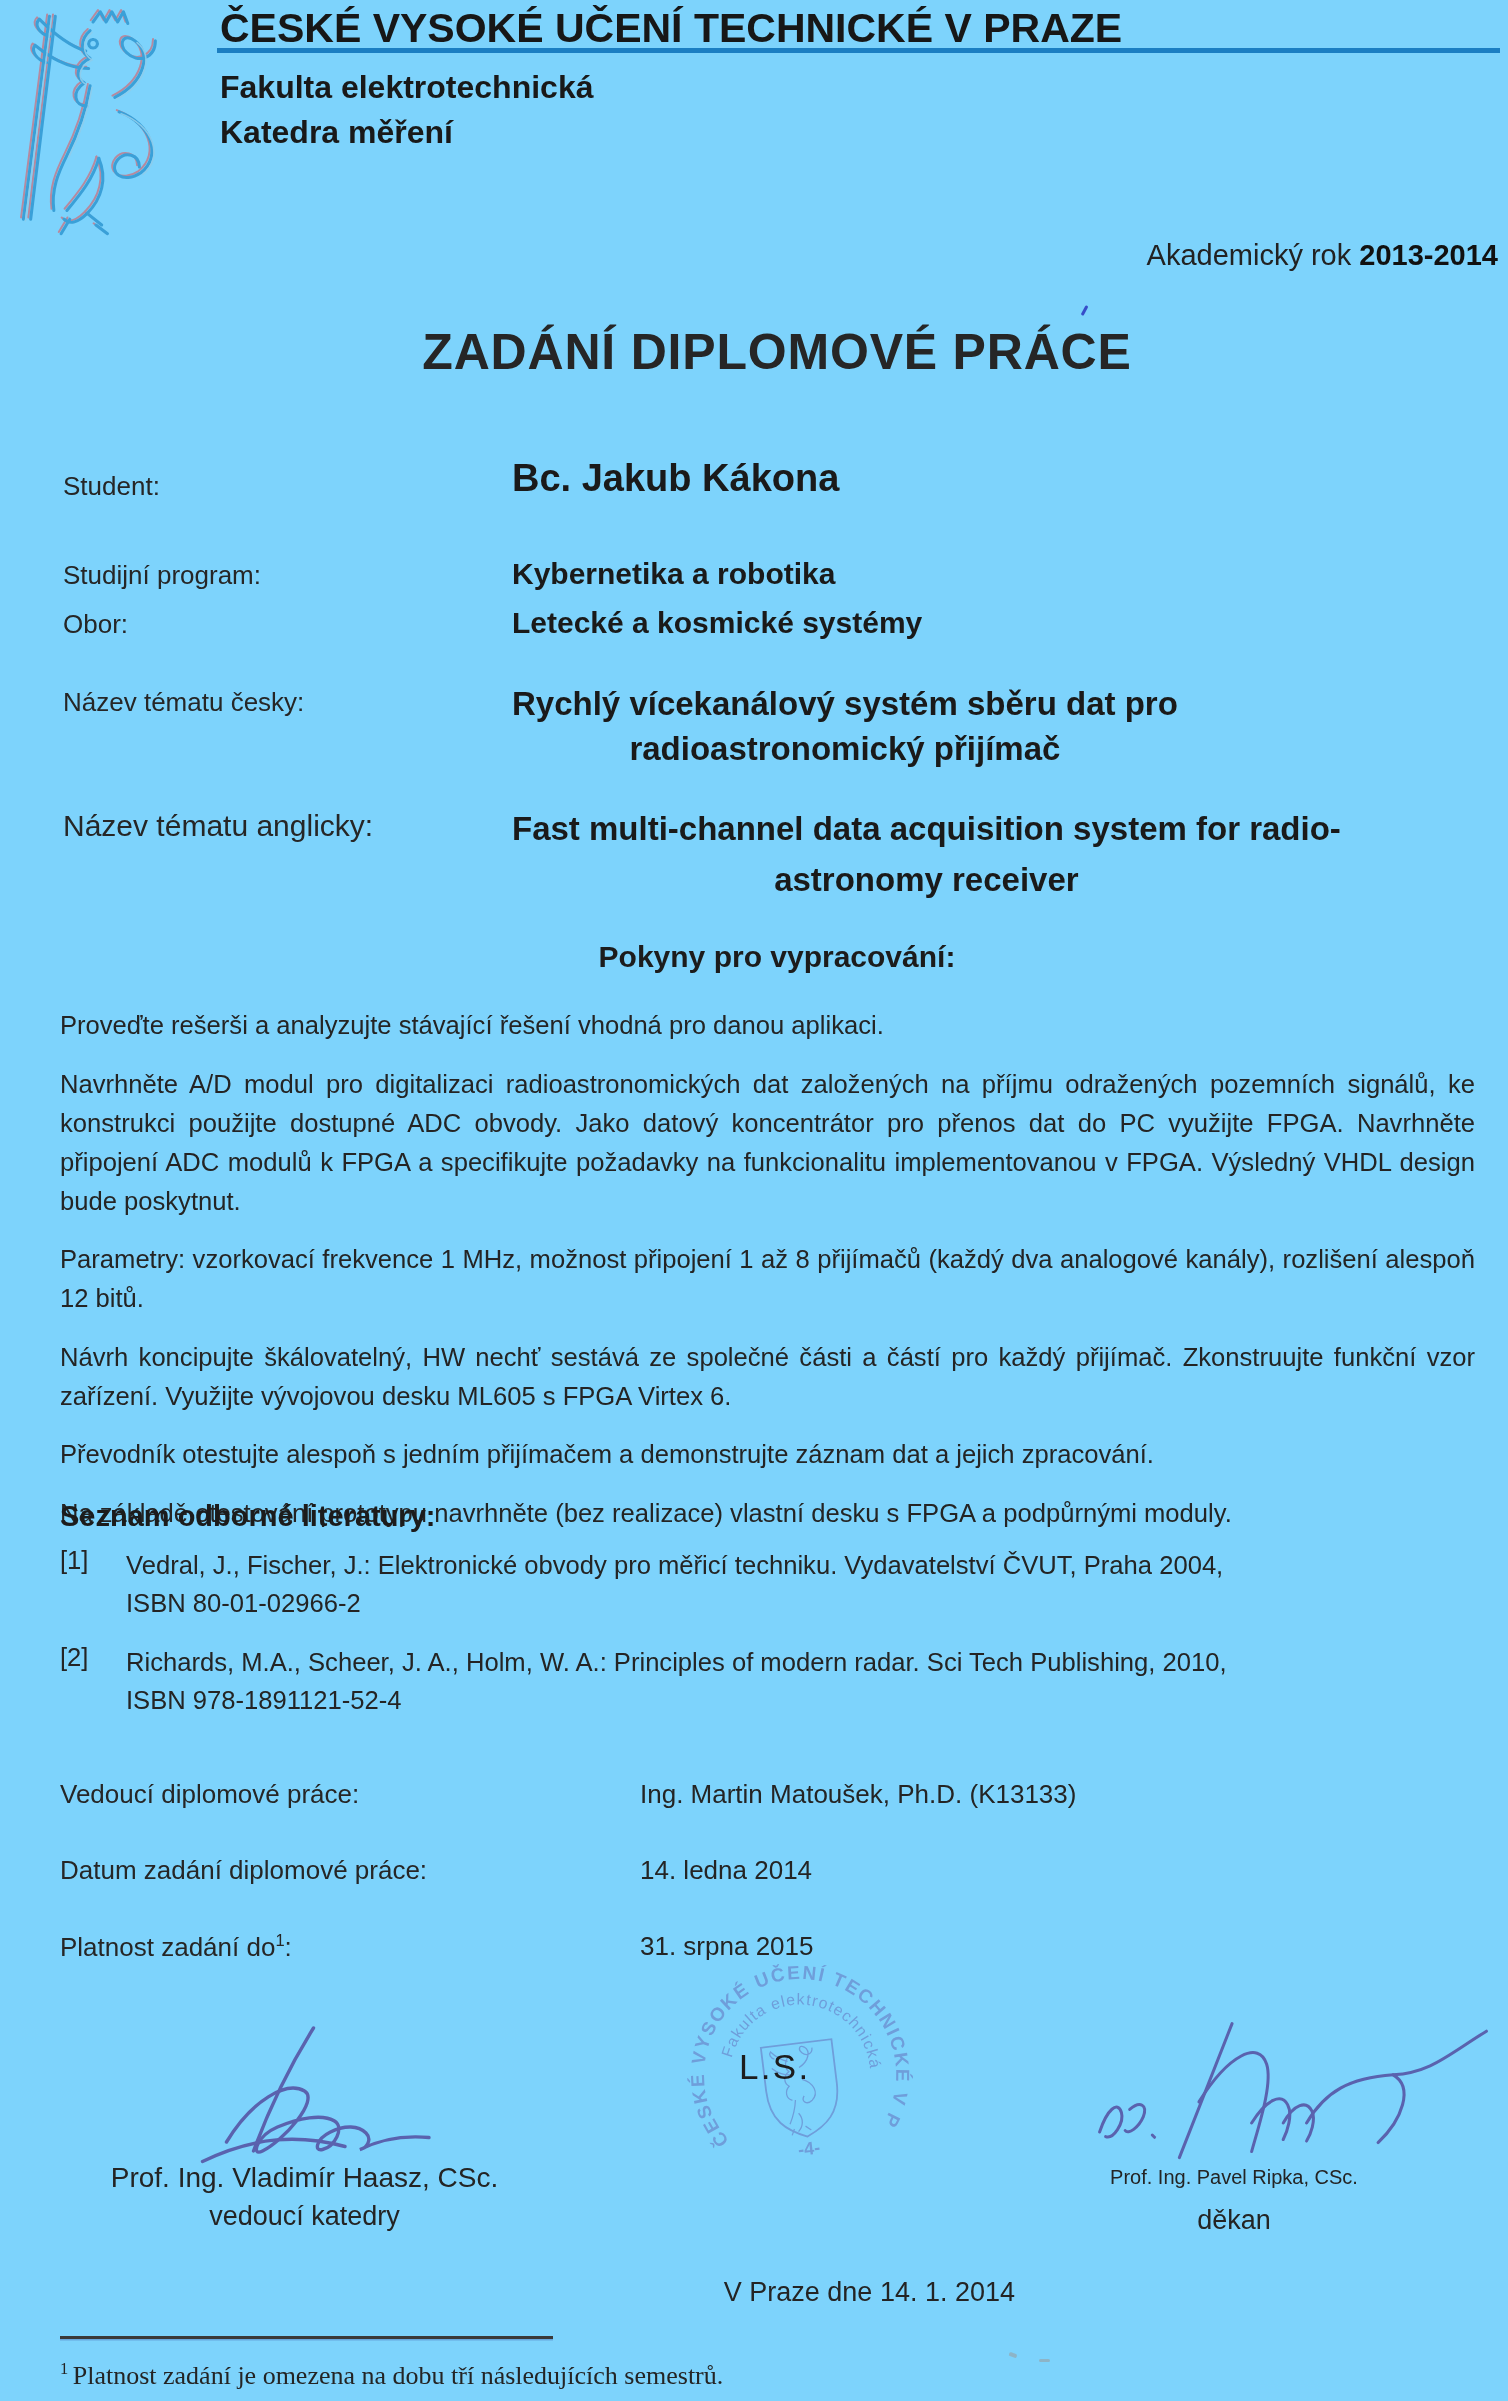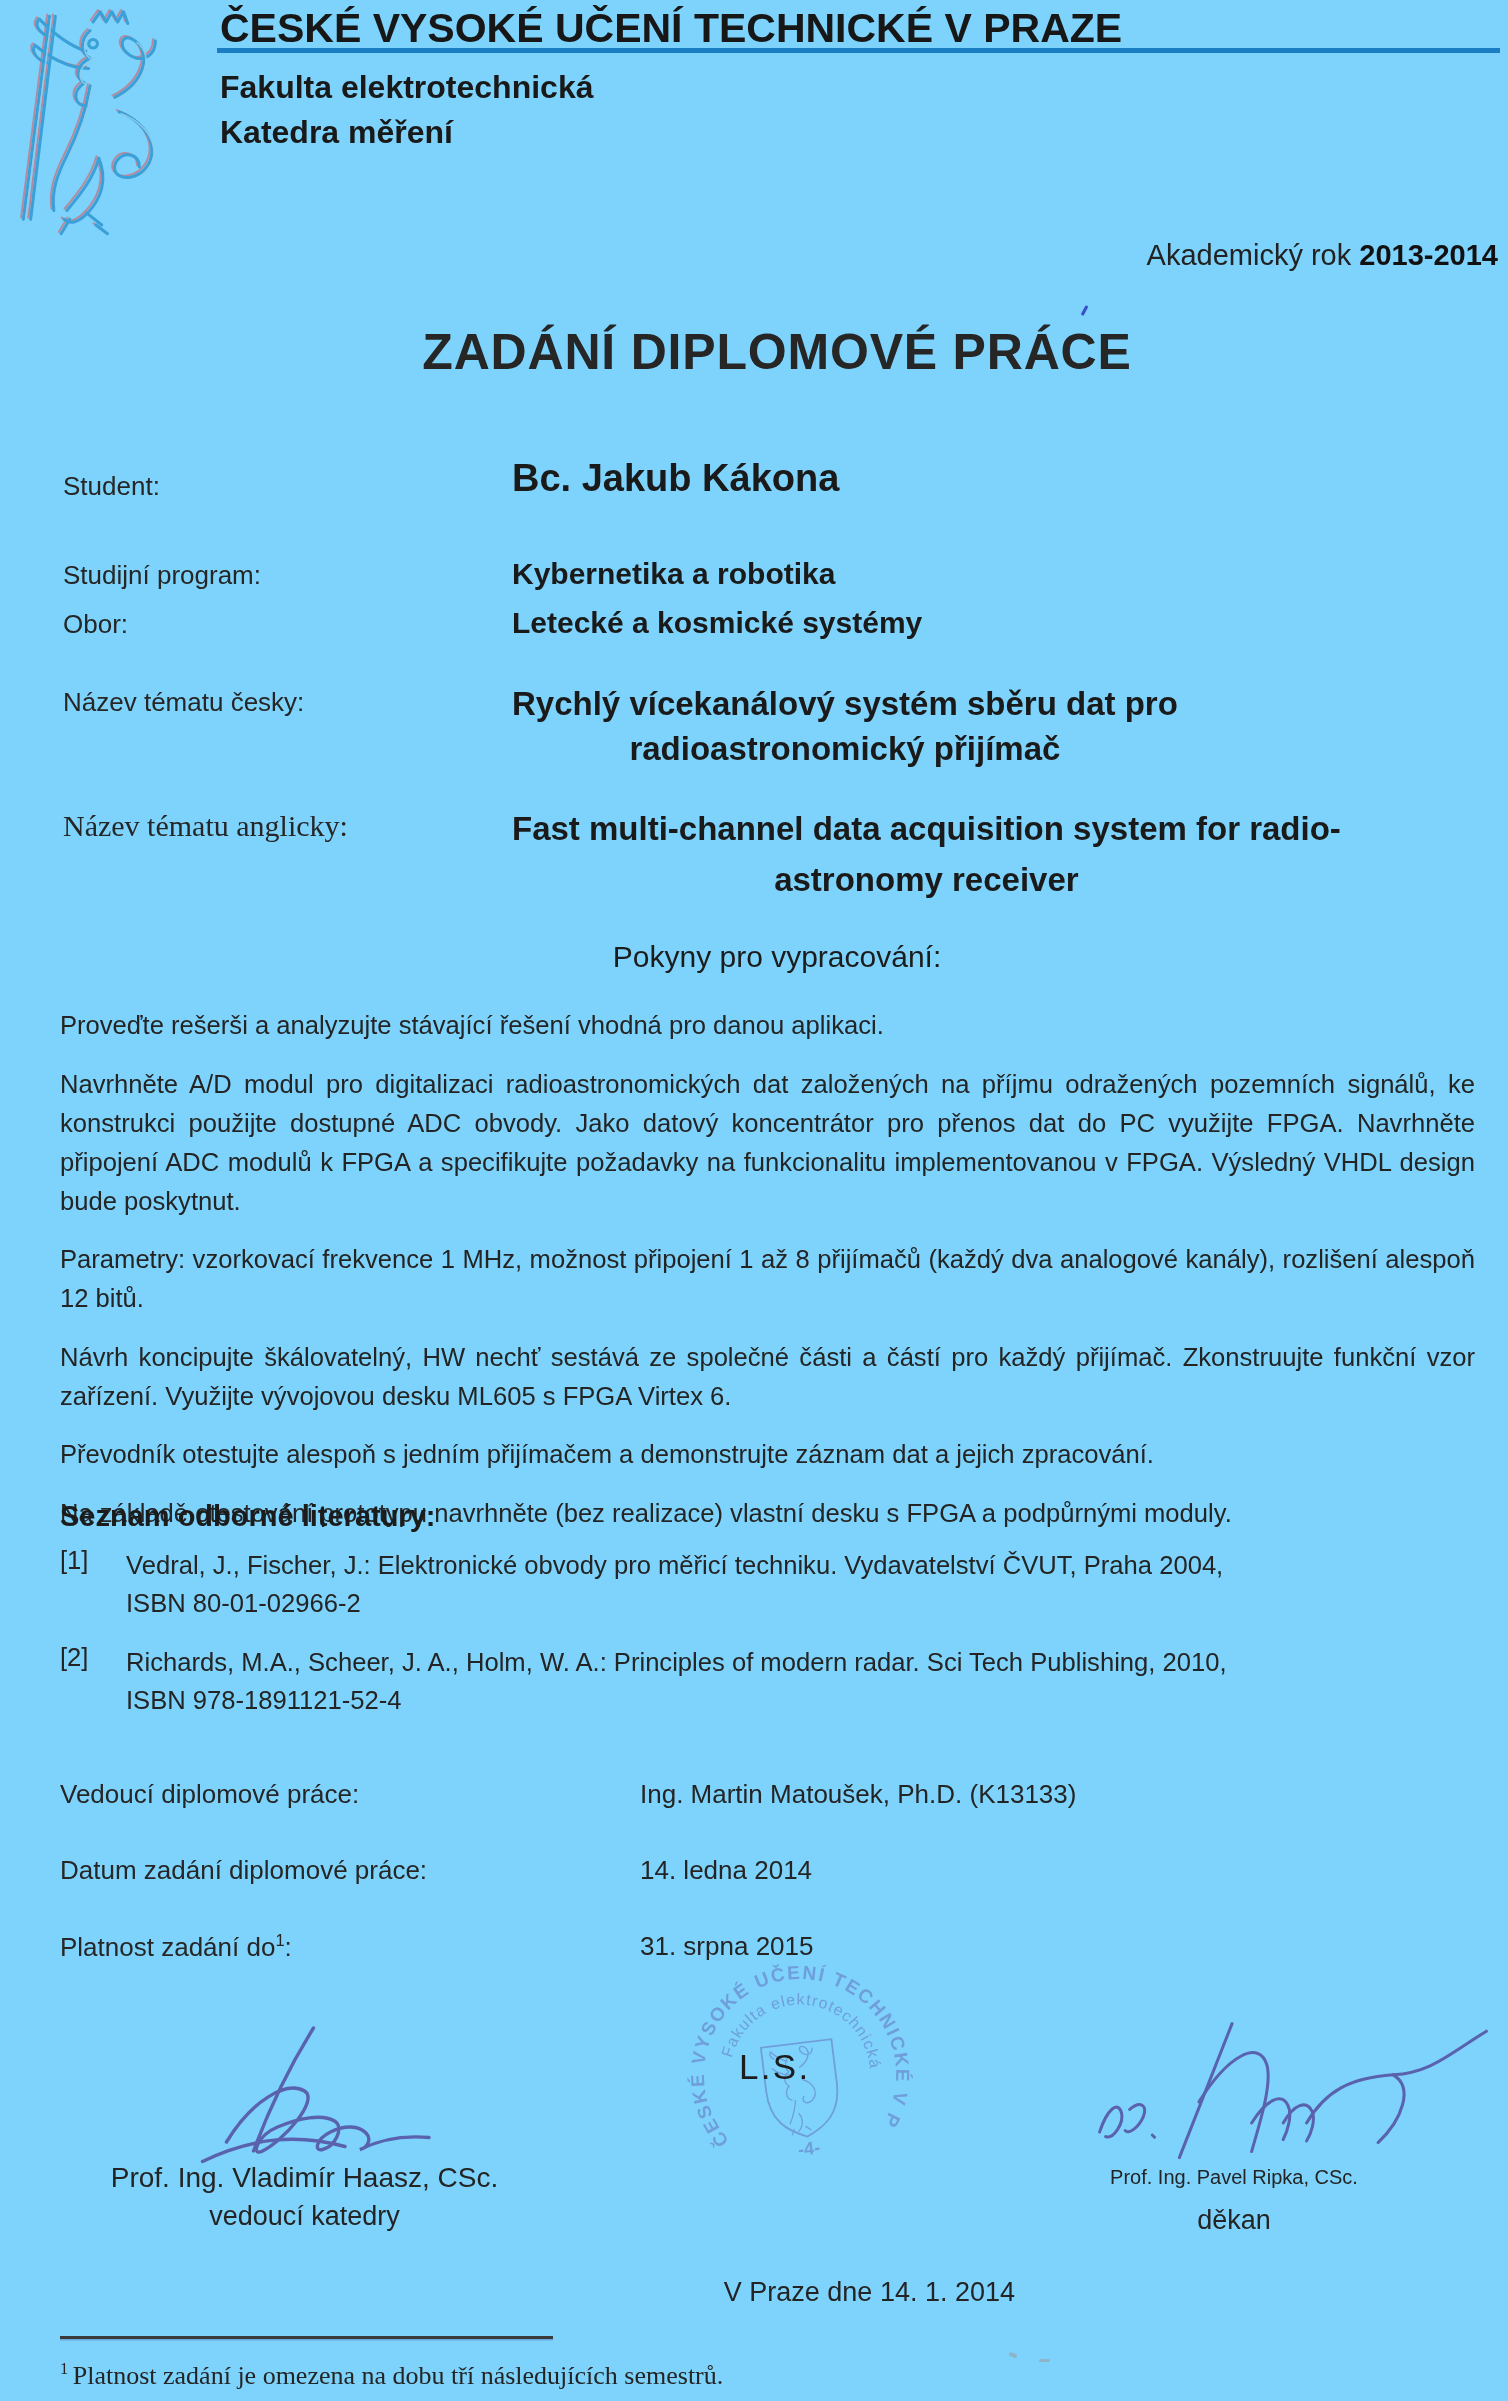--- a/index.html
+++ b/index.html
@@ -18,23 +18,23 @@
   .acad-year b{font-weight:bold;color:#111;}
   .stray-blue-tick{left:1083px;top:305px;width:3px;height:11.3px;background:#2a35c0;transform:rotate(28deg);border-radius:1.5px;opacity:.85;}
   .doc-title{left:45px;top:323px;width:1464px;text-align:center;font-size:50px;font-weight:bold;letter-spacing:0.8px;color:#262626;}
   
   .lbl{font-size:26px;color:#262626;}
   .row-label{left:63px;}
   .val-col{left:512px;text-align:center;}
   .student-value{font-size:38px;font-weight:bold;color:#1a1a1a;}
   .bold-val{font-size:30px;font-weight:bold;color:#1a1a1a;}
   .topic-val{font-size:33px;font-weight:bold;color:#1a1a1a;line-height:45px;}
-  .serif-label{font-family:Liberation Serif, serif;font-size:30px;color:#262626;}
-  
-  .section-head{left:45px;top:940px;width:1464px;text-align:center;font-size:30px;font-weight:normal;color:#1c1c1c;}
+  .serif-label{font-family:Liberation Sans, sans-serif;font-size:30px;color:#262626;}
+  
+  .section-head{left:45px;top:940px;width:1464px;text-align:center;font-size:30px;font-weight:bold;color:#1c1c1c;}
   .instructions{left:60px;top:1006px;width:1415px;}
   .instructions p{margin:0 0 19.6px 0;font-size:25.6px;line-height:39px;text-align:justify;color:#242424;}
   
   .lit-head{left:60px;top:1500px;font-size:29px;font-weight:bold;color:#1c1c1c;}
   .lit-list{left:60px;top:1546px;width:1421px;}
   .lit-item{display:flex;margin-bottom:21px;}
   .lit-marker{width:66px;flex:0 0 66px;font-size:25.6px;color:#242424;}
   .lit-text{font-size:25.6px;line-height:38px;color:#242424;}
   
   .meta-label{left:60px;font-size:26px;color:#262626;}

